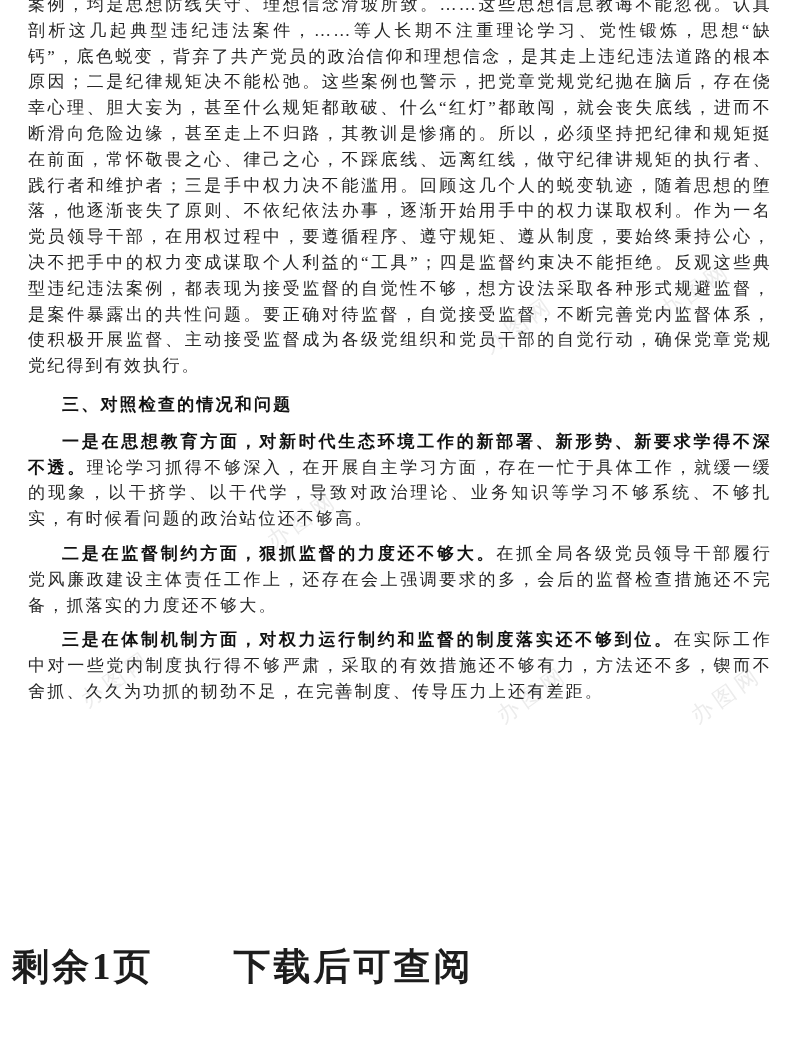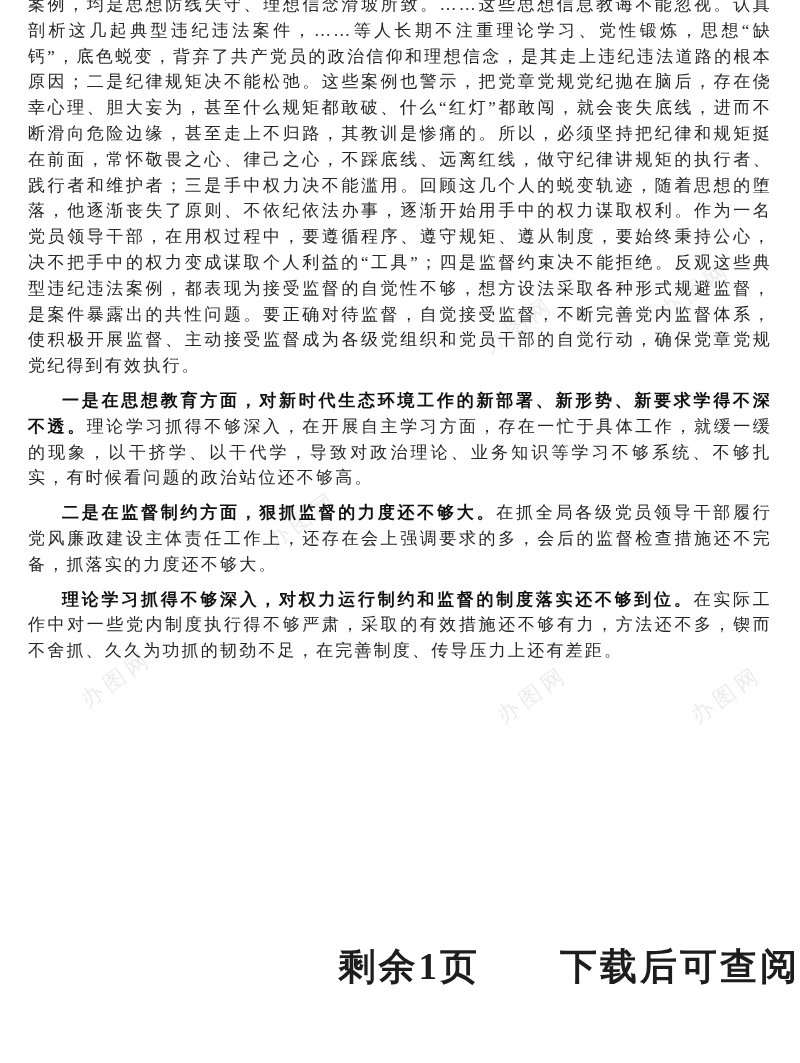--- a/index.html
+++ b/index.html
@@ -11,22 +11,22 @@
   .doc{
     padding:0 28px;margin-top:-8px;
     font-size:17px;line-height:25.8px;letter-spacing:2.2px;
     color:#262626;text-align:justify;
   }
   .para{margin:0 0 9px 0;text-indent:2em;}
   .para.continuation{text-indent:0;}
   .para.heading{font-weight:bold;color:#121212;margin:13px 0 11px 0;}
   .para strong{color:#121212;font-weight:bold;}
   .footer{
-    position:absolute;left:0;right:0;top:950px;text-align:right;
-    font-size:37px;font-weight:bold;color:#1d1d1d;letter-spacing:3px;
+    position:absolute;left:0;right:0;top:950px;text-align:left;
+    font-size:37px;font-weight:bold;color:#1d1d1d;letter-spacing:3px;padding-left:12px;
   }
   .watermark{
     position:absolute;font-size:22px;color:rgba(70,70,70,0.10);
     transform:rotate(-35deg);letter-spacing:5px;pointer-events:none;white-space:nowrap;
   }
   .wm-layer{position:absolute;inset:0;z-index:1;}
   .content{position:relative;z-index:2;}
 </style>
 </head>
 <body>
@@ -36,19 +36,20 @@
       <div class="watermark" style="left: 655px; top: 283px;">办图网</div>
       <div class="watermark" style="left: 478px; top: 318px;">办图网</div>
       <div class="watermark" style="left: 262px; top: 513px;">办图网</div>
       <div class="watermark" style="left: 76px; top: 672px;">办图网</div>
       <div class="watermark" style="left: 492px; top: 688px;">办图网</div>
       <div class="watermark" style="left: 686px; top: 688px;">办图网</div>
     </div>
   <div class="content">
     <div class="doc">
         <p class="para continuation">案例，均是思想防线失守、理想信念滑坡所致。……这些思想信息教诲不能忽视。认真剖析这几起典型违纪违法案件，……等人长期不注重理论学习、党性锻炼，思想“缺钙”，底色蜕变，背弃了共产党员的政治信仰和理想信念，是其走上违纪违法道路的根本原因；二是纪律规矩决不能松弛。这些案例也警示，把党章党规党纪抛在脑后，存在侥幸心理、胆大妄为，甚至什么规矩都敢破、什么“红灯”都敢闯，就会丧失底线，进而不断滑向危险边缘，甚至走上不归路，其教训是惨痛的。所以，必须坚持把纪律和规矩挺在前面，常怀敬畏之心、律己之心，不踩底线、远离红线，做守纪律讲规矩的执行者、践行者和维护者；三是手中权力决不能滥用。回顾这几个人的蜕变轨迹，随着思想的堕落，他逐渐丧失了原则、不依纪依法办事，逐渐开始用手中的权力谋取权利。作为一名党员领导干部，在用权过程中，要遵循程序、遵守规矩、遵从制度，要始终秉持公心，决不把手中的权力变成谋取个人利益的“工具”；四是监督约束决不能拒绝。反观这些典型违纪违法案例，都表现为接受监督的自觉性不够，想方设法采取各种形式规避监督，是案件暴露出的共性问题。要正确对待监督，自觉接受监督，不断完善党内监督体系，使积极开展监督、主动接受监督成为各级党组织和党员干部的自觉行动，确保党章党规党纪得到有效执行。</p>
+        <p class="para heading">三、对照检查的情况和问题</p>
         <p class="para lead-body"><strong>一是在思想教育方面，对新时代生态环境工作的新部署、新形势、新要求学得不深不透。</strong>理论学习抓得不够深入，在开展自主学习方面，存在一忙于具体工作，就缓一缓的现象，以干挤学、以干代学，导致对政治理论、业务知识等学习不够系统、不够扎实，有时候看问题的政治站位还不够高。</p>
         <p class="para lead-body"><strong>二是在监督制约方面，狠抓监督的力度还不够大。</strong>在抓全局各级党员领导干部履行党风廉政建设主体责任工作上，还存在会上强调要求的多，会后的监督检查措施还不完备，抓落实的力度还不够大。</p>
-        <p class="para lead-body"><strong>理论学习抓得不够深入，对权力运行制约和监督的制度落实还不够到位。</strong>在实际工作中对一些党内制度执行得不够严肃，采取的有效措施还不够有力，方法还不多，锲而不舍抓、久久为功抓的韧劲不足，在完善制度、传导压力上还有差距。</p>
+        <p class="para lead-body"><strong>三是在体制机制方面，对权力运行制约和监督的制度落实还不够到位。</strong>在实际工作中对一些党内制度执行得不够严肃，采取的有效措施还不够有力，方法还不多，锲而不舍抓、久久为功抓的韧劲不足，在完善制度、传导压力上还有差距。</p>
       </div>
   </div>
   <div class="footer">剩余1页　　下载后可查阅</div>
 </div>
 
 </body></html>

